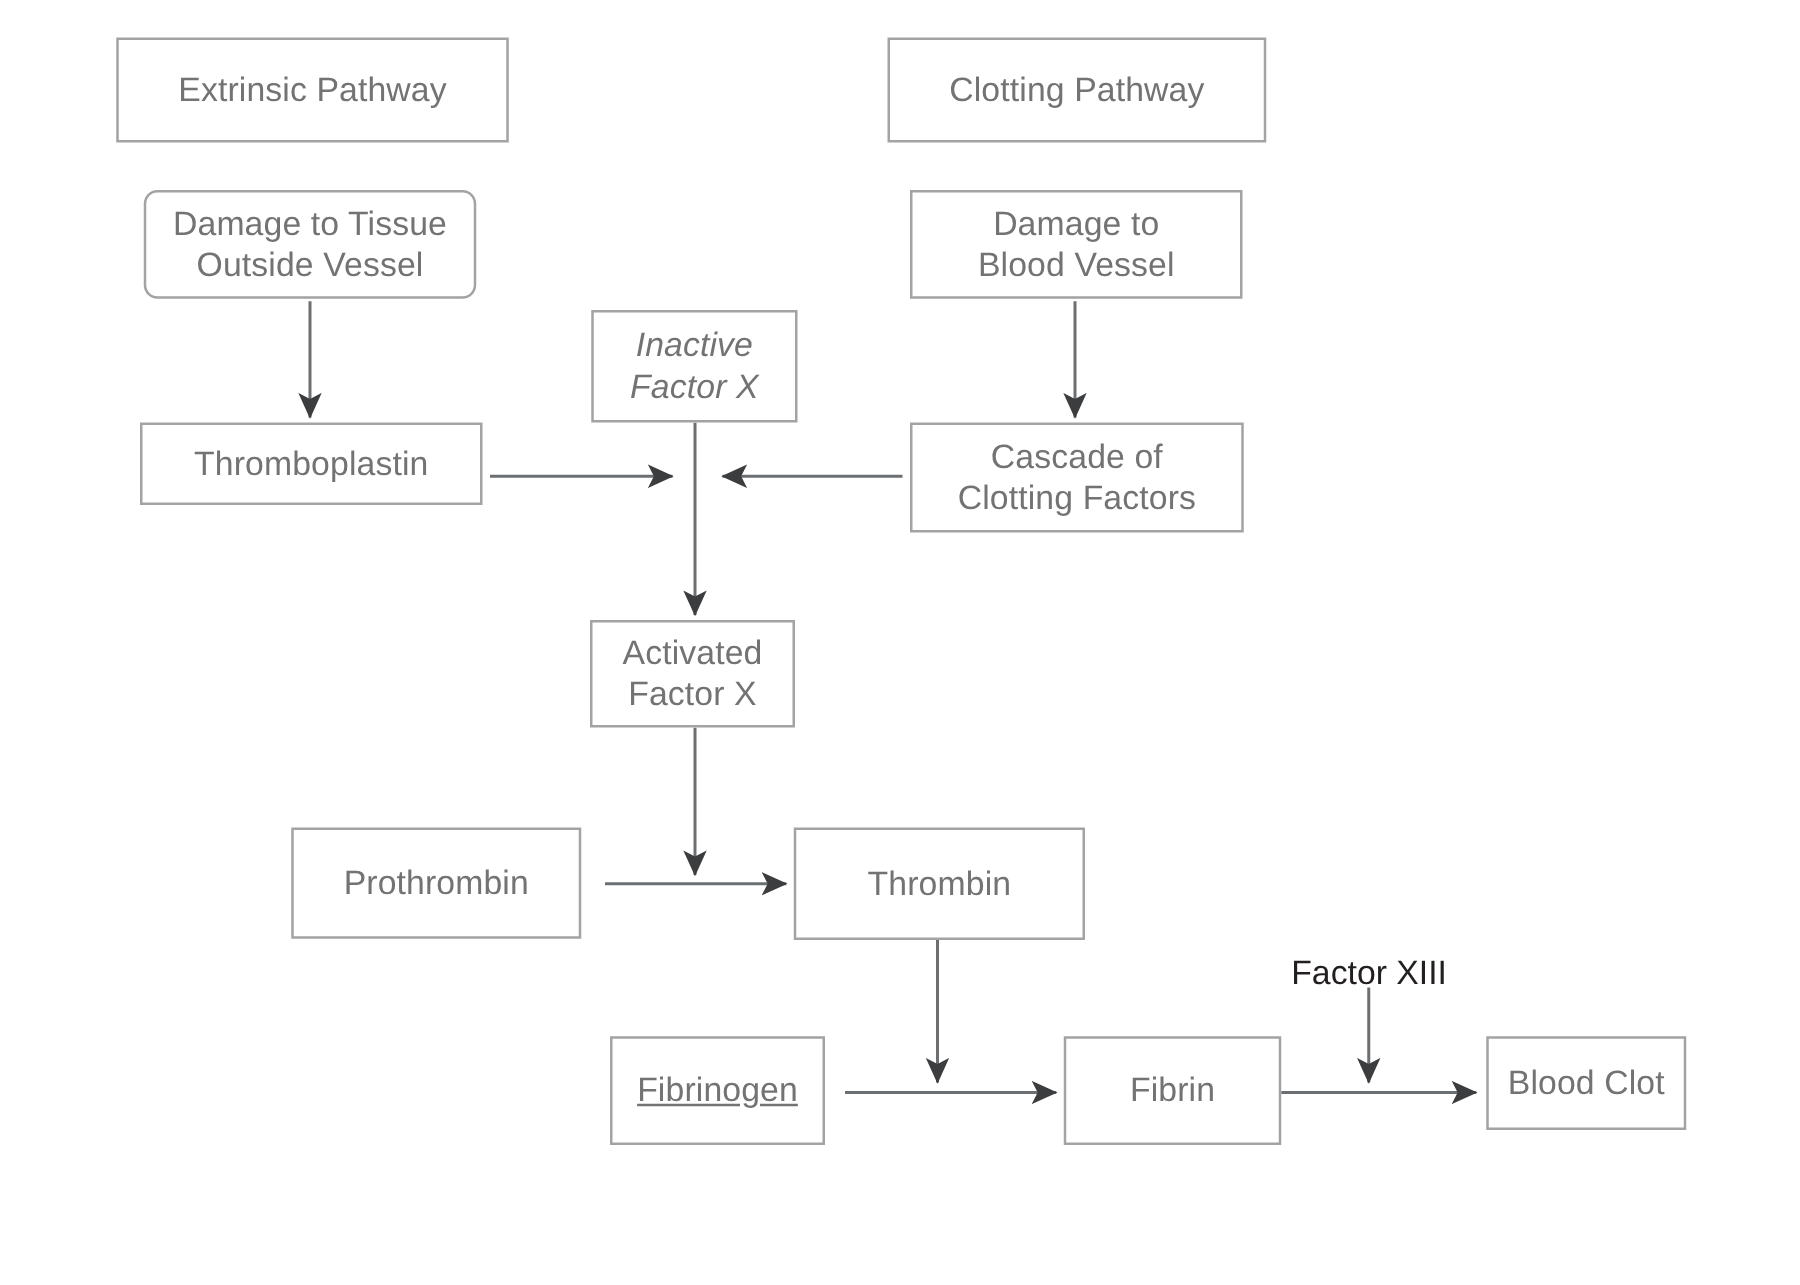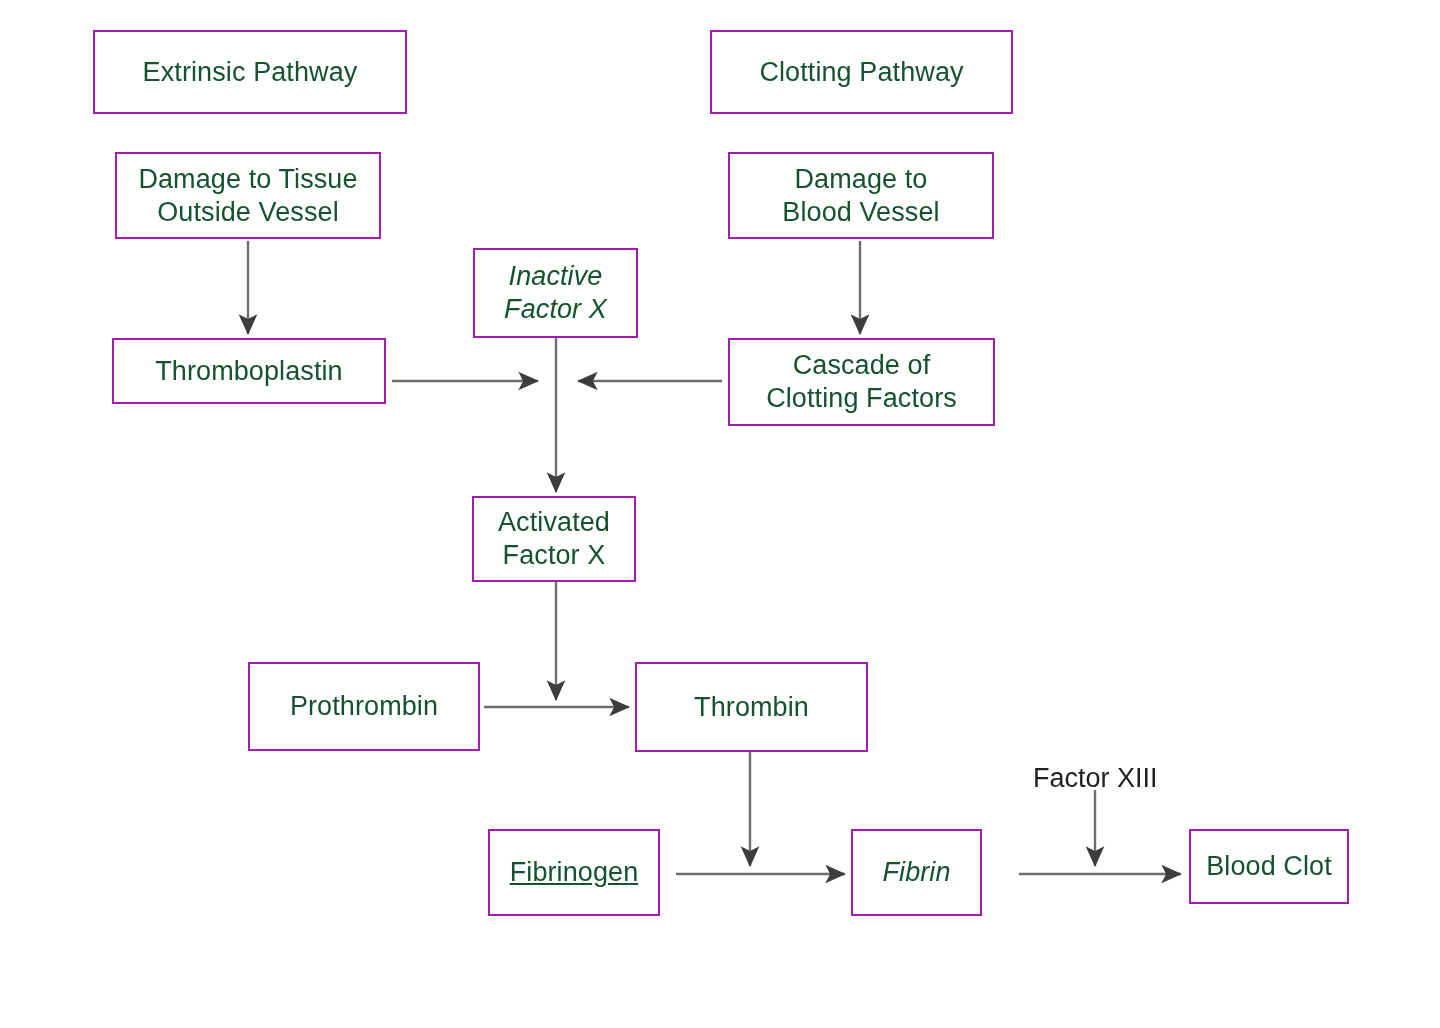--- a/index.html
+++ b/index.html
@@ -23,23 +23,23 @@
     position: absolute;
     left: 0;
     top: 0;
     width: 1440px;
     height: 1028px;
     pointer-events: none;
   }
   .node {
     position: absolute;
     box-sizing: border-box;
-    border: 2px solid #a21caf;
+    border: 2px solid #a3a3a3;
     background: #ffffff;
-    color: #14532d;
+    color: #737373;
     display: flex;
     align-items: center;
     justify-content: center;
     text-align: center;
     line-height: 1.22;
     font-size: 27px;
     letter-spacing: 0.1px;
     white-space: pre-line;
     z-index: 2;
   }
@@ -84,34 +84,34 @@
         <line x1="750" y1="752" x2="750" y2="866" stroke="#6b6f72" stroke-width="2.4" marker-end="url(#arrowhead)"></line>
         <line x1="676" y1="874" x2="845" y2="874" stroke="#6b6f72" stroke-width="2.4" marker-end="url(#arrowhead)"></line>
         <line x1="1095" y1="790" x2="1095" y2="866" stroke="#6b6f72" stroke-width="2.4" marker-end="url(#arrowhead)"></line>
         <line x1="1019" y1="874" x2="1181" y2="874" stroke="#6b6f72" stroke-width="2.4" marker-end="url(#arrowhead)"></line>
       </g>
   </svg>
 
   <div id="node-layer">
       <div class="node" style="left: 93px; top: 30px; width: 314px; height: 84px;">Extrinsic Pathway</div>
       <div class="node" style="left: 710px; top: 30px; width: 303px; height: 84px;">Clotting Pathway</div>
-      <div class="node" style="left: 115px; top: 152px; width: 266px; height: 87px;">Damage to Tissue
+      <div class="node" style="left: 115px; top: 152px; width: 266px; height: 87px; border-radius: 11px;">Damage to Tissue
 Outside Vessel</div>
       <div class="node" style="left: 728px; top: 152px; width: 266px; height: 87px;">Damage to
 Blood Vessel</div>
       <div class="node" style="left: 473px; top: 248px; width: 165px; height: 90px; font-style: italic;">Inactive
 Factor X</div>
       <div class="node" style="left: 112px; top: 338px; width: 274px; height: 66px;">Thromboplastin</div>
       <div class="node" style="left: 728px; top: 338px; width: 267px; height: 88px;">Cascade of
 Clotting Factors</div>
       <div class="node" style="left: 472px; top: 496px; width: 164px; height: 86px;">Activated
 Factor X</div>
-      <div class="node" style="left: 248px; top: 662px; width: 232px; height: 89px;">Prothrombin</div>
+      <div class="node" style="left: 233px; top: 662px; width: 232px; height: 89px;">Prothrombin</div>
       <div class="node" style="left: 635px; top: 662px; width: 233px; height: 90px;">Thrombin</div>
       <div class="node" style="left: 488px; top: 829px; width: 172px; height: 87px; text-decoration: underline;">Fibrinogen</div>
-      <div class="node" style="left: 851px; top: 829px; width: 131px; height: 87px; font-style: italic;">Fibrin</div>
+      <div class="node" style="left: 851px; top: 829px; width: 174px; height: 87px;">Fibrin</div>
       <div class="node" style="left: 1189px; top: 829px; width: 160px; height: 75px;">Blood Clot</div>
     </div>
   <div id="label-layer">
       <div class="free-label" style="left: 1033px; top: 763px;">Factor XIII</div>
     </div>
 
 </div>
 
 </body></html>

